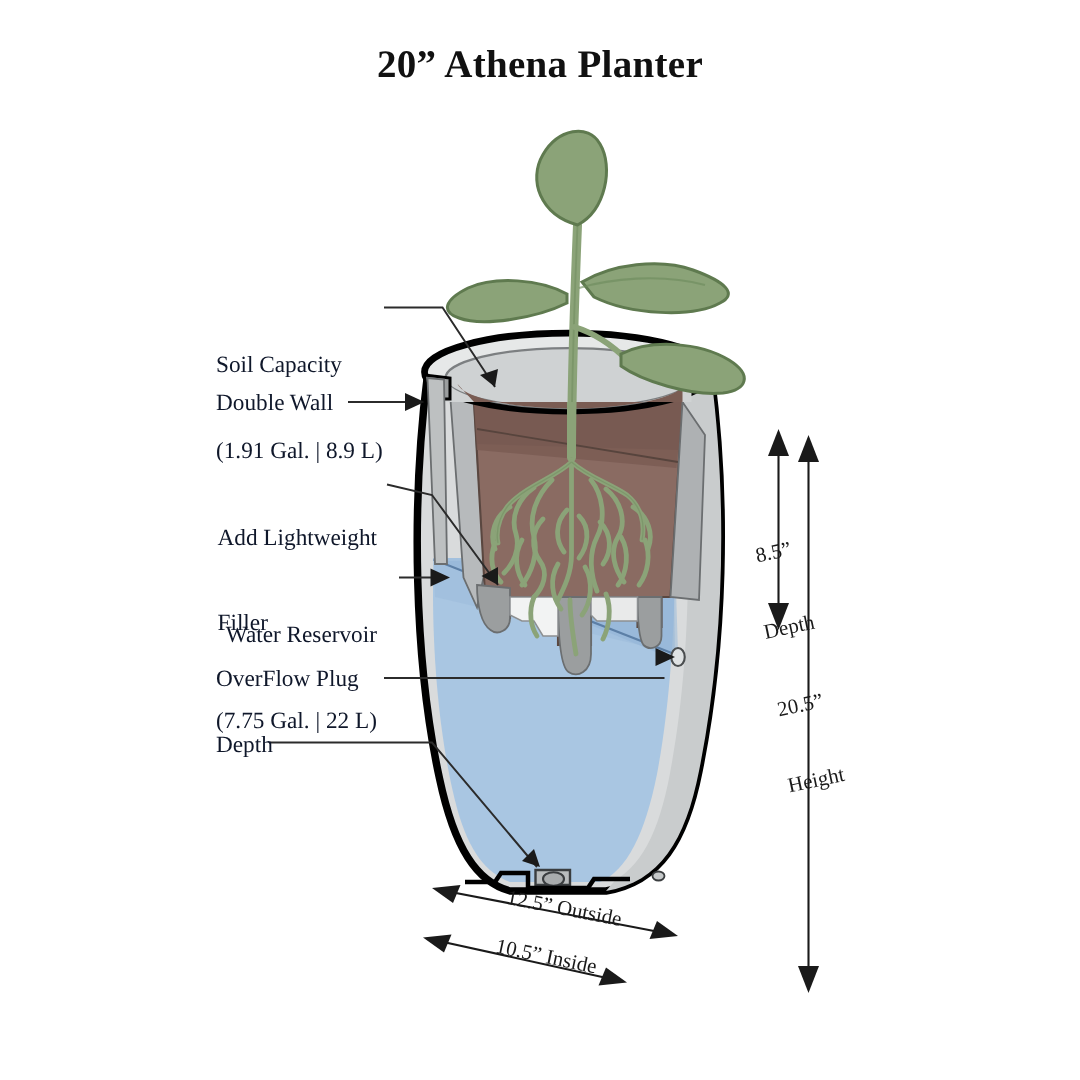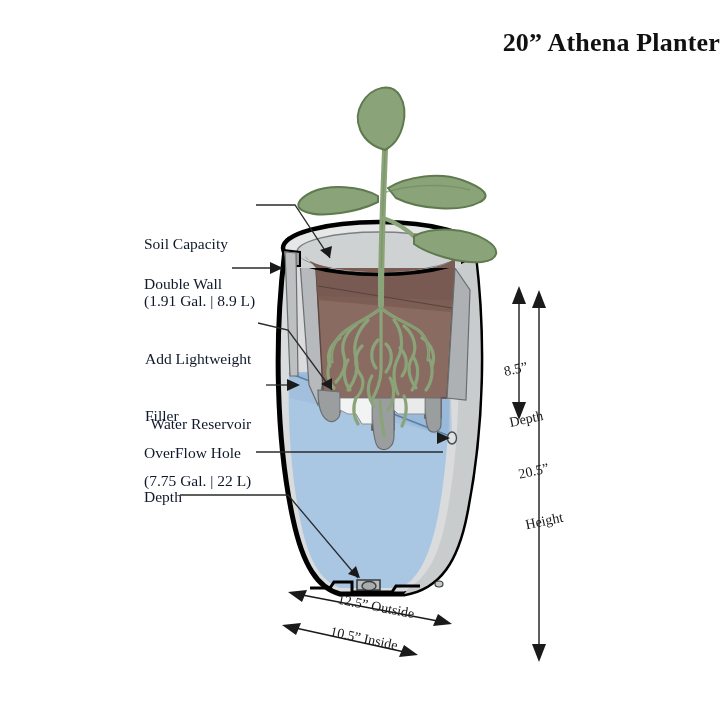--- a/index.html
+++ b/index.html
@@ -13,21 +13,21 @@
     height: 720px;
     background: #ffffff;
     overflow: hidden;
     font-family: "Liberation Serif", "DejaVu Serif", serif;
   }
   #title {
     position: absolute;
     top: 28px;
     left: 0;
     width: 720px;
-    text-align: right;
+    text-align: center;
     font-family: "Liberation Serif", "DejaVu Serif", serif;
     font-weight: bold;
     font-size: 26px;
     color: #111111;
     letter-spacing: 0.2px;
   }
   #canvas {
     position: absolute;
     top: 0;
     left: 0;
@@ -248,33 +248,33 @@
       <polygon points="282,625 301,623 296,635"></polygon>
       <polygon points="418,655 399,657 404,645"></polygon>
     </g>
   </svg>
 
   <div class="lbl" style="left:144px; top:196px;">
     <div>Soil Capacity</div>
     <div>(1.91 Gal. | 8.9 L)</div>
   </div>
 
-  <div class="lbl" style="left:144px; top:259px;margin-top:15px;">Double Wall</div>
+  <div class="lbl" style="left:144px; top:259px;">Double Wall</div>
 
   <div class="lbl" style="left:145px; top:311px;">
     <div>Add Lightweight</div>
     <div>Filler</div>
   </div>
 
   <div class="lbl" style="left:144px; top:376px;text-align:right;">
     <div>Water Reservoir</div>
     <div>(7.75 Gal. | 22 L)</div>
   </div>
 
-  <div class="lbl" style="left:144px; top:443px;">OverFlow Hole</div>
+  <div class="lbl" style="left:144px; top:443px;">OverFlow Plug</div>
 
   <div class="lbl" style="left:144px; top:487px;">Depth</div>
 
   <div class="dimlbl" style="left:496px; top:326px; width:50px; transform:rotate(-12deg);">
     <div>8.5”</div>
     <div>Depth</div>
   </div>
 
   <div class="dimlbl" style="left:512px; top:428px; width:54px; transform:rotate(-12deg);">
     <div>20.5”</div>

